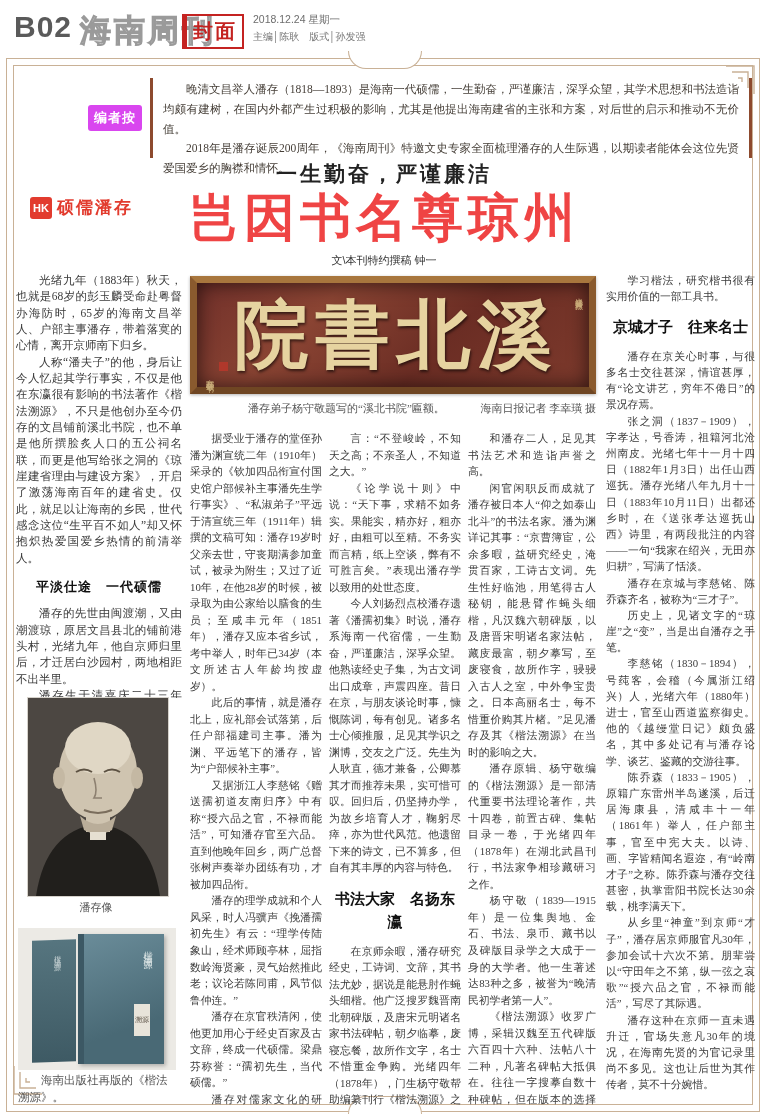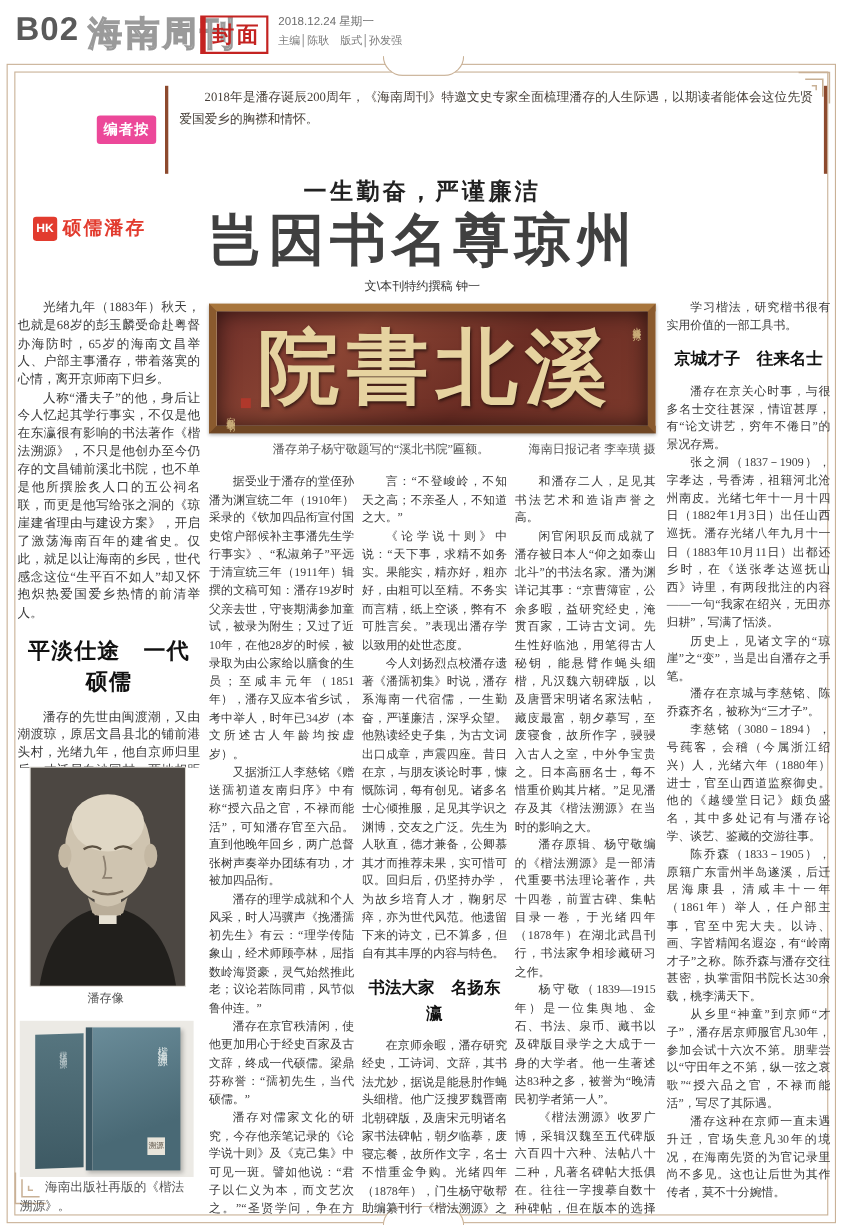--- a/index.html
+++ b/index.html
@@ -20,32 +20,32 @@
   .notch{position:absolute;background:#fff;border:1px solid #c9b196;}
   .notch.top{left:348px;top:51px;width:72px;height:17px;border-top:none;border-radius:0 0 40px 40px;}
   .notch.bottom{left:348px;top:1096px;width:72px;height:17px;border-bottom:none;border-radius:40px 40px 0 0;}
   .corner{position:absolute;width:40px;height:40px;}
   .corner.tr{right:4px;top:56px;}
   .corner.bl{left:4px;top:1064px;}
   .corner svg{display:block;}
 
   
   .ednote{position:absolute;left:88px;top:78px;width:664px;height:80px;display:flex;align-items:stretch;}
-  .ednote .tag{align-self:center;flex:0 0 54px;height:26px;background:#ec4899;color:#fff;font-family:"Liberation Sans",sans-serif;font-size:13px;font-weight:700;display:flex;align-items:center;justify-content:center;border-radius:3px;letter-spacing:1px;}
+  .ednote .tag{align-self:center;flex:0 0 54px;height:26px;background:#d946ef;color:#fff;font-family:"Liberation Sans",sans-serif;font-size:13px;font-weight:700;display:flex;align-items:center;justify-content:center;border-radius:3px;letter-spacing:1px;}
   .ednote .bar{flex:0 0 3px;background:#8d4a2e;margin:0 0 0 8px;}
   .ednote .bar.right{margin:0;}
   .ednote .txt{flex:1;padding:2px 10px;font-size:11.5px;line-height:1.72;color:#474039;text-align:justify;}
   .ednote .txt p{margin:0;text-indent:2em;}
 
   
   .series{position:absolute;left:30px;top:196px;display:flex;align-items:flex-end;gap:5px;}
   .series .logo{width:22px;height:22px;background:#e23b2e;border-radius:3px;color:#fff;font-family:"Liberation Sans",sans-serif;font-weight:800;font-size:11px;display:flex;align-items:center;justify-content:center;}
   .series .lbl{font-family:"Liberation Sans",sans-serif;font-size:17px;font-weight:700;color:#e23b2e;letter-spacing:2px;}
   .kicker{position:absolute;left:0;top:160px;width:768px;text-align:center;font-family:"Liberation Serif",serif;font-size:21px;font-weight:700;color:#222;letter-spacing:3px;}
-  .title{position:absolute;left:0;top:184px;width:768px;text-align:center;font-family:"Liberation Sans",sans-serif;font-size:51px;font-weight:900;color:#404040;letter-spacing:5px;}
+  .title{position:absolute;left:0;top:184px;width:768px;text-align:center;font-family:"Liberation Sans",sans-serif;font-size:51px;font-weight:900;color:#ef4444;letter-spacing:5px;}
   .byline{position:absolute;left:0;top:253px;width:768px;text-align:center;font-size:11px;color:#333;font-family:"Liberation Sans",sans-serif;}
 
   
   .plaque{position:absolute;left:190px;top:276px;width:406px;height:118px;box-sizing:border-box;
     border:7px solid #8a5a2e;border-top-color:#a8763d;border-bottom-color:#6f4623;
     background:linear-gradient(135deg,#71302a 0%,#8a4433 30%,#6b2d24 62%,#7d3a2c 100%);
     box-shadow:inset 0 0 20px rgba(0,0,0,.65), 0 1px 3px rgba(0,0,0,.3);
     display:flex;align-items:center;justify-content:space-around;padding:0 34px;}
   .plaque .ch{font-family:"Liberation Serif",serif;font-size:74px;font-weight:700;color:#e6d3a0;text-shadow:1px 2px 3px rgba(0,0,0,.6);line-height:1;}
   .plaque .side{position:absolute;writing-mode:vertical-rl;font-size:8px;color:#d6bc84;letter-spacing:1px;opacity:.9;}
@@ -54,39 +54,39 @@
   .plaque .seal{position:absolute;left:22px;bottom:16px;width:9px;height:9px;background:#b5372b;opacity:.9;}
   .figcap-row{position:absolute;left:190px;top:401px;width:406px;display:flex;justify-content:space-between;font-size:11px;color:#555;}
   .figcap-row .cap{padding-left:58px;}
   .figcap-row .credit{white-space:nowrap;}
 
   
   .col{position:absolute;text-align:justify;color:#3a3a3a;overflow:hidden;}
   .col p{margin:0;text-indent:2em;}
   .col .sub{font-family:"Liberation Sans",sans-serif;font-weight:700;text-align:center;text-indent:0;color:#111;margin:12px 0 9px;}
   .c1{left:16px;top:272px;width:166px;height:426px;font-size:11.5px;line-height:1.42;}
-  .c1 .sub{font-size:20px;letter-spacing:1px;}
+  .c1 .sub{font-size:13px;letter-spacing:1px;}
   .c2{left:190px;top:430px;width:132px;height:678px;font-size:10.8px;line-height:1.53;}
   .c3{left:329px;top:430px;width:132px;height:678px;font-size:10.8px;line-height:1.53;}
   .c3 .sub{font-size:15px;}
   .c4{left:468px;top:430px;width:128px;height:678px;font-size:10.8px;line-height:1.53;}
   .c5{left:606px;top:272px;width:149px;height:838px;font-size:10.8px;line-height:1.5;}
   .c5 .sub{font-size:15px;}
 
   
   .portrait{position:absolute;left:28px;top:698px;width:140px;height:198px;background:#44403b;box-shadow:0 0 0 1px #d6d2cb;}
   .portrait svg{display:block;}
   .portrait-cap{position:absolute;left:28px;top:900px;width:140px;text-align:center;font-size:11px;color:#555;padding-right:4px;box-sizing:border-box;}
 
   
   .books{position:absolute;left:18px;top:928px;width:158px;height:142px;background:#eceae5;overflow:hidden;}
   .bk-back{position:absolute;left:14px;top:12px;width:44px;height:122px;background:linear-gradient(#56757f,#3e5a64);transform:skewY(-2deg);}
   .bk-front{position:absolute;left:60px;top:6px;width:80px;height:130px;background:linear-gradient(160deg,#6a8c99,#496975 70%);border-left:6px solid #3c5864;box-shadow:2px 2px 4px rgba(0,0,0,.25);}
   .bk-title{position:absolute;right:10px;top:10px;writing-mode:vertical-rl;font-size:9px;letter-spacing:3px;color:#dbe4e4;}
-  .bk-seal{position:absolute;right:14px;bottom:14px;width:16px;height:16px;background:#e8e4da;color:#5b5246;font-size:7px;display:flex;align-items:center;justify-content:center;font-family:Liberation Serif, serif;}
+  .bk-seal{position:absolute;right:14px;bottom:28px;width:16px;height:32px;background:#e8e4da;color:#5b5246;font-size:7px;display:flex;align-items:center;justify-content:center;font-family:Liberation Serif, serif;}
   .bk-back .bk-title{right:14px;font-size:7px;color:#c3cfd1;}
   .books-cap{position:absolute;left:18px;top:1072px;width:158px;font-size:11.5px;line-height:1.5;color:#555;text-indent:2em;}
 </style>
 </head>
 <body>
 
 <div class="page">
 
   <div class="hdr">
     <div class="pagecode">B02</div>
@@ -112,20 +112,21 @@
       <path d="M38 30 H10 V2"></path>
         <path d="M32 24 H16 V8"></path>
         <path d="M26 18 H22 V14"></path>
     </svg>
   </div>
 
   <div class="ednote">
     <div class="tag">编者按</div>
     <div class="bar"></div>
     <div class="txt">
+      <p>晚清文昌举人潘存（1818—1893）是海南一代硕儒，一生勤奋，严谨廉洁，深孚众望，其学术思想和书法造诣均颇有建树，在国内外都产生过积极的影响，尤其是他提出海南建省的主张和方案，对后世的启示和推动不无价值。</p>
       <p>2018年是潘存诞辰200周年，《海南周刊》特邀文史专家全面梳理潘存的人生际遇，以期读者能体会这位先贤爱国爱乡的胸襟和情怀。</p>
     </div>
     <div class="bar right"></div>
   </div>
 
   <div class="series">
     <div class="logo">HK</div>
     <div class="lbl">硕儒潘存</div>
   </div>
   <div class="kicker">一生勤奋，严谨廉洁</div>
@@ -181,20 +182,21 @@
     </div>
     <div class="bk-front">
       <span class="bk-title">楷法溯源</span>
       <span class="bk-seal">溯源</span>
     </div>
   </div>
   <div class="books-cap">海南出版社再版的《楷法溯源》。</div>
 
   <div class="col c2">
     <p>据受业于潘存的堂侄孙潘为渊宣统二年（1910年）采录的《钦加四品衔宣付国史馆户部候补主事潘先生学行事实》、“私淑弟子”平远于清宣统三年（1911年）辑撰的文稿可知：潘存19岁时父亲去世，守丧期满参加童试，被录为附生；又过了近10年，在他28岁的时候，被录取为由公家给以膳食的生员；至咸丰元年（1851年），潘存又应本省乡试，考中举人，时年已34岁（本文所述古人年龄均按虚岁）。</p>
+    <p>此后的事情，就是潘存北上，应礼部会试落第，后任户部福建司主事。潘为渊、平远笔下的潘存，皆为“户部候补主事”。</p>
     <p>又据浙江人李慈铭《赠送孺初道友南归序》中有称“授六品之官，不禄而能活”，可知潘存官至六品。直到他晚年回乡，两广总督张树声奏举办团练有功，才被加四品衔。</p>
     <p>潘存的理学成就和个人风采，时人冯骥声《挽潘孺初先生》有云：“理学传陆象山，经术师顾亭林，屈指数岭海贤豪，灵气始然推此老；议论若陈同甫，风节似鲁仲连。”</p>
     <p>潘存在京官秩清闲，使他更加用心于经史百家及古文辞，终成一代硕儒。梁鼎芬称誉：“孺初先生，当代硕儒。”</p>
     <p>潘存对儒家文化的研究，今存他亲笔记录的《论学说十则》及《克己集》中可见一斑。譬如他说：“君子以仁义为本，而文艺次之。”“圣贤学问，争在方寸，不在富于言论。”这是真正抓住了儒家文化的精髓，故能登高望远，视野开阔，并升堂入室，体验自不同一般。正如他</p>
   </div>
 
   <div class="col c3">
     <p>言：“不登峻岭，不知天之高；不亲圣人，不知道之大。”</p>
     <p>《论学说十则》中说：“天下事，求精不如务实。果能实，精亦好，粗亦好，由粗可以至精。不务实而言精，纸上空谈，弊有不可胜言矣。”表现出潘存学以致用的处世态度。</p>
     <p>今人刘扬烈点校潘存遗著《潘孺初集》时说，潘存系海南一代宿儒，一生勤奋，严谨廉洁，深孚众望。他熟读经史子集，为古文词出口成章，声震四座。昔日在京，与朋友谈论时事，慷慨陈词，每有创见。诸多名士心倾推服，足见其学识之渊博，交友之广泛。先生为人耿直，德才兼备，公卿慕其才而推荐未果，实可惜可叹。回归后，仍坚持办学，为故乡培育人才，鞠躬尽瘁，亦为世代风范。他遗留下来的诗文，已不算多，但自有其丰厚的内容与特色。</p>
@@ -208,21 +210,21 @@
     <p>潘存原辑、杨守敬编的《楷法溯源》是一部清代重要书法理论著作，共十四卷，前置古碑、集帖目录一卷，于光绪四年（1878年）在湖北武昌刊行，书法家争相珍藏研习之作。</p>
     <p>杨守敬（1839—1915年）是一位集舆地、金石、书法、泉币、藏书以及碑版目录学之大成于一身的大学者。他一生著述达83种之多，被誉为“晚清民初学者第一人”。</p>
     <p>《楷法溯源》收罗广博，采辑汉魏至五代碑版六百四十六种、法帖八十二种，凡著名碑帖大抵俱在。往往一字搜摹自数十种碑帖，但在版本的选择上颇为严谨，宁缺毋滥。该书的刊行，在清末书法界颇有广泛的影响。该书意在追溯楷法源流，展示楷书的递变轨迹，既是一部研究书法艺术的名编，也是</p>
   </div>
 
   <div class="col c5">
     <p>学习楷法，研究楷书很有实用价值的一部工具书。</p>
     <div class="sub">京城才子　往来名士</div>
     <p>潘存在京关心时事，与很多名士交往甚深，情谊甚厚，有“论文讲艺，穷年不倦日”的景况存焉。</p>
     <p>张之洞（1837－1909），字孝达，号香涛，祖籍河北沧州南皮。光绪七年十一月十四日（1882年1月3日）出任山西巡抚。潘存光绪八年九月十一日（1883年10月11日）出都还乡时，在《送张孝达巡抚山西》诗里，有两段批注的内容——一句“我家在绍兴，无田亦归耕”，写满了恬淡。</p>
+    <p>潘存在京城与李慈铭、陈乔森齐名，被称为“三才子”。</p>
     <p>历史上，见诸文字的“琼崖”之“变”，当是出自潘存之手笔。</p>
-    <p>潘存在京城与李慈铭、陈乔森齐名，被称为“三才子”。</p>
-    <p>李慈铭（3080－1894），号莼客，会稽（今属浙江绍兴）人，光绪六年（1880年）进士，官至山西道监察御史。他的《越缦堂日记》颇负盛名，其中多处记有与潘存论学、谈艺、鉴藏的交游往事。</p>
+    <p>李慈铭（1830－1894），号莼客，会稽（今属浙江绍兴）人，光绪六年（1880年）进士，官至山西道监察御史。他的《越缦堂日记》颇负盛名，其中多处记有与潘存论学、谈艺、鉴藏的交游往事。</p>
     <p>陈乔森（1833－1905），原籍广东雷州半岛遂溪，后迁居海康县，清咸丰十一年（1861年）举人，任户部主事，官至中宪大夫。以诗、画、字皆精闻名遐迩，有“岭南才子”之称。陈乔森与潘存交往甚密，执掌雷阳书院长达30余载，桃李满天下。</p>
     <p>从乡里“神童”到京师“才子”，潘存居京师服官凡30年，参加会试十六次不第。朋辈尝以“守田年之不第，纵一弦之哀歌”“授六品之官，不禄而能活”，写尽了其际遇。</p>
     <p>潘存这种在京师一直未遇升迁，官场失意凡30年的境况，在海南先贤的为官记录里尚不多见。这也让后世为其作传者，莫不十分婉惜。</p>
   </div>
 
 </div>
 
 </body></html>

